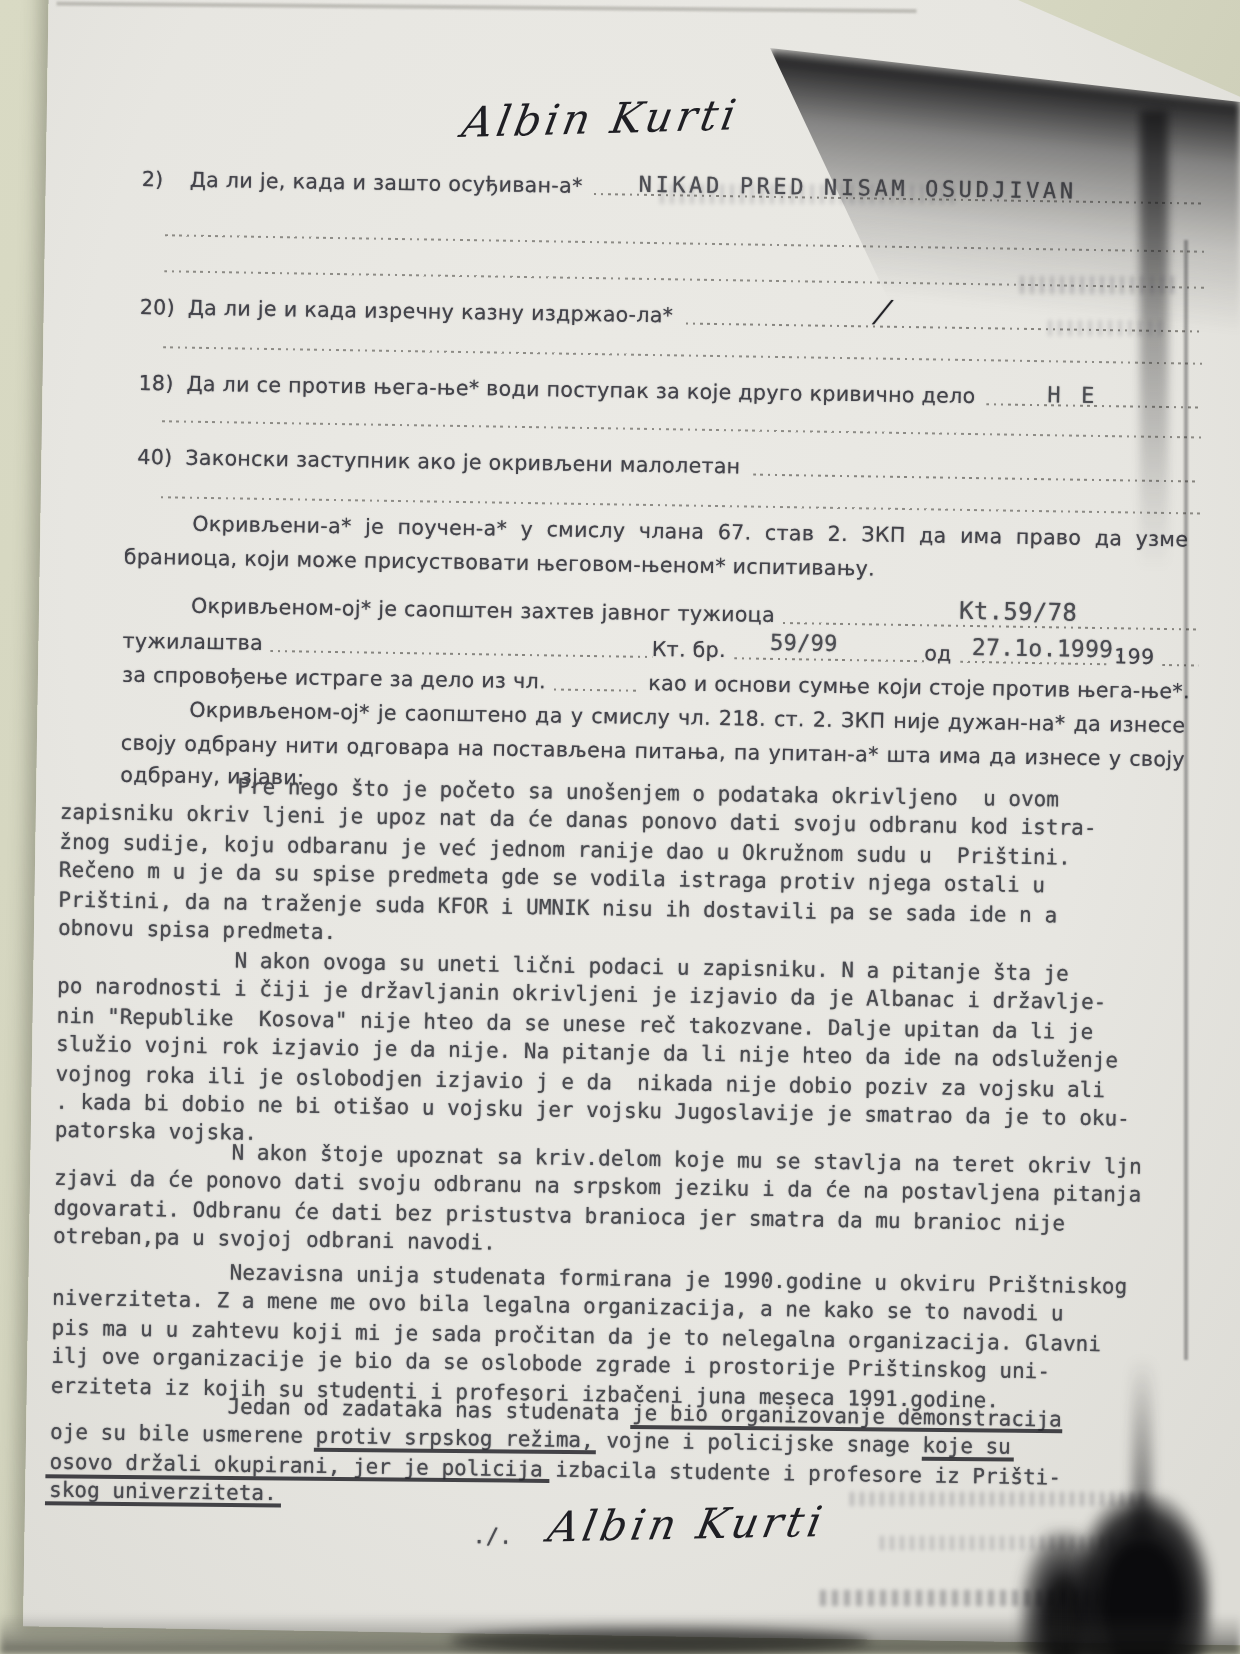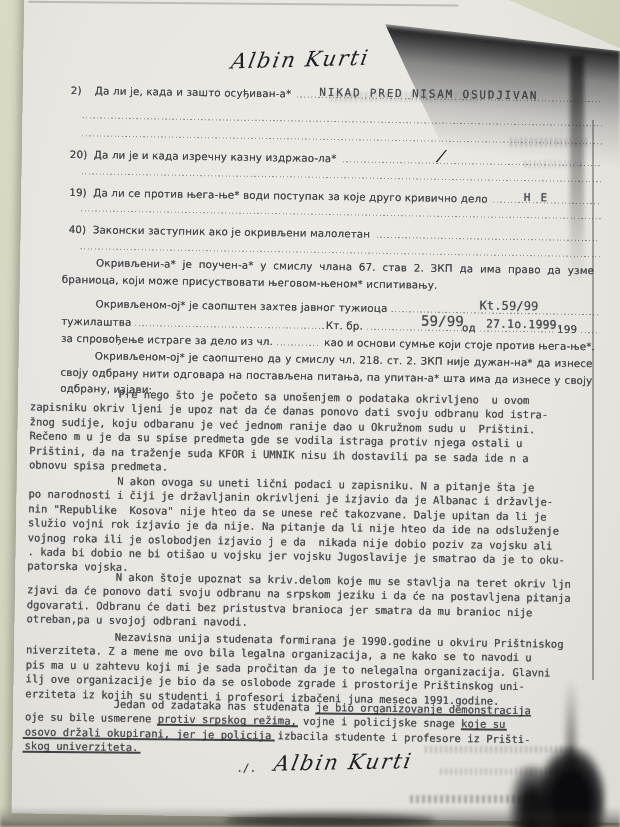--- a/index.html
+++ b/index.html
@@ -111,50 +111,50 @@
       <div class="qrow form-text" style="top:160px;">
         <span class="qnum">20)</span>
         <span class="qlabel">Да ли је  и када изречну казну издржао-ла*</span>
         <span class="dots">
           <span class="hand ans hand-slash" style="left:96px;">/</span>
         </span>
       </div>
       <div class="dotline" style="top:178px;"></div>
 
       <div class="qrow form-text" style="top:198px;">
-        <span class="qnum">19)</span>
+        <span class="qnum">18)</span>
         <span class="qlabel">Да ли се против њега-ње* води поступак за које друго кривично дело</span>
         <span class="dots">
           <span class="typed ans" style="left:30px;">Н Е</span>
         </span>
       </div>
       <div class="dotline" style="top:215px;"></div>
 
       <div class="qrow form-text" style="top:235px;">
         <span class="qnum">40)</span>
         <span class="qlabel">Законски заступник ако је окривљени малолетан</span>
         <span class="dots"></span>
       </div>
       <div class="dotline" style="top:253px;"></div>
 
       <div class="clause form-text" style="top:270px;">Окривљени-а* је поучен-а* у смислу члана 67. став 2. ЗКП да има право да узме браниоца, који може присуствовати његовом-њеном* испитивању.</div>
 
       <div class="flexline form-text" style="top:310px;">
         <span class="lbl" style="padding-left:34px;">Окривљеном-ој* је саопштен захтев јавног тужиоца</span>
         <span class="dots">
-          <span class="typed typed-num" style="left:88px;bottom:3px;">Kt.59/99</span>
+          <span class="typed typed-num" style="left:88px;bottom:3px;">Kt.59/78</span>
         </span>
       </div>
 
       <div class="flexline form-text" style="top:328px;">
         <span class="lbl">тужилаштва</span>
         <span class="dots" style="flex:2.6;"></span>
         <span class="lbl">Кт. бр.</span>
         <span class="dots" style="flex:1.3;">
-          <span class="typed typed-num" style="left:18px;bottom:4px;font-size:14px;margin-left:36px;">59/99</span>
+          <span class="typed typed-num" style="left:18px;bottom:4px;font-size:11px;">59/99</span>
         </span>
         <span class="lbl">од</span>
         <span class="dots" style="flex:1.0;">
           <span class="typed typed-num" style="left:6px;bottom:3px;font-size:11.5px;">27.1o.1999.</span>
         </span>
         <span class="lbl" style="padding-left:4px;">199</span>
         <span class="dots" style="flex:0 0 18px;"></span>
       </div>
 
       <div class="flexline form-text" style="top:345px;">

